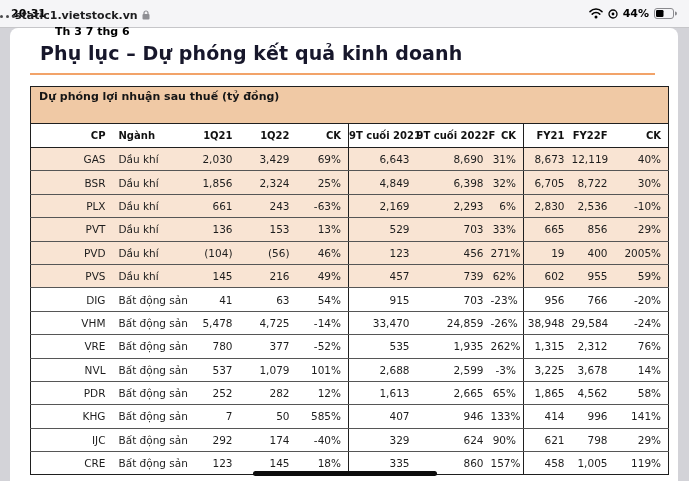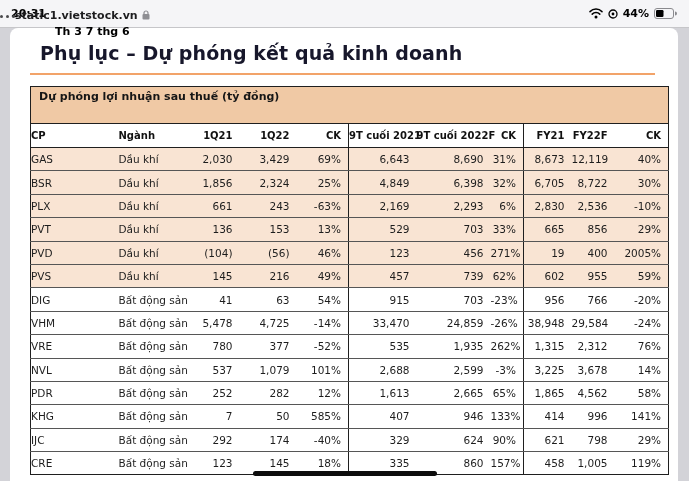--- a/index.html
+++ b/index.html
@@ -85,21 +85,21 @@
     background: #fff;
     color: #111;
   }
   tbody td {
     height: 23.4px;
     border-bottom: 1px solid #565656;
     white-space: nowrap;
     color: #1d1d1d;
   }
   tbody tr:last-child td { border-bottom: none; }
-  .c-center { text-align: left; margin-left: 33px; }
+  .c-center { text-align: right; margin-left: 33px; }
   .c-left   { text-align: left; padding-left: 13px; }
   .c-right  { text-align: right; padding-right: 7px; }
   .sep { border-left: 1.5px solid var(--border-dark, #1f1f1f); }
   tr.hl td { background: var(--row-hl, #f9e4d3); }
   
   .home-indicator {
     position: absolute; left: 253px; top: 471px;
     width: 184px; height: 5px; border-radius: 3px;
     background: #0d0d0d; z-index: 6;
   }

